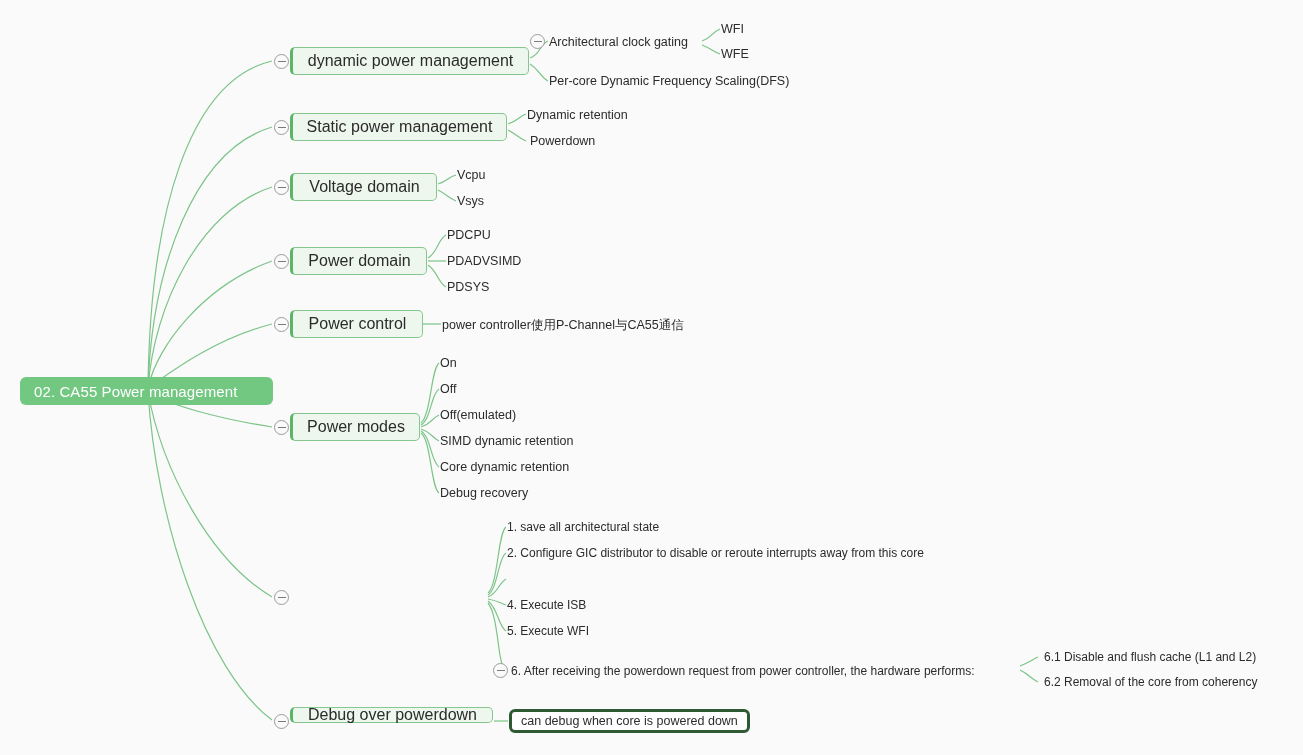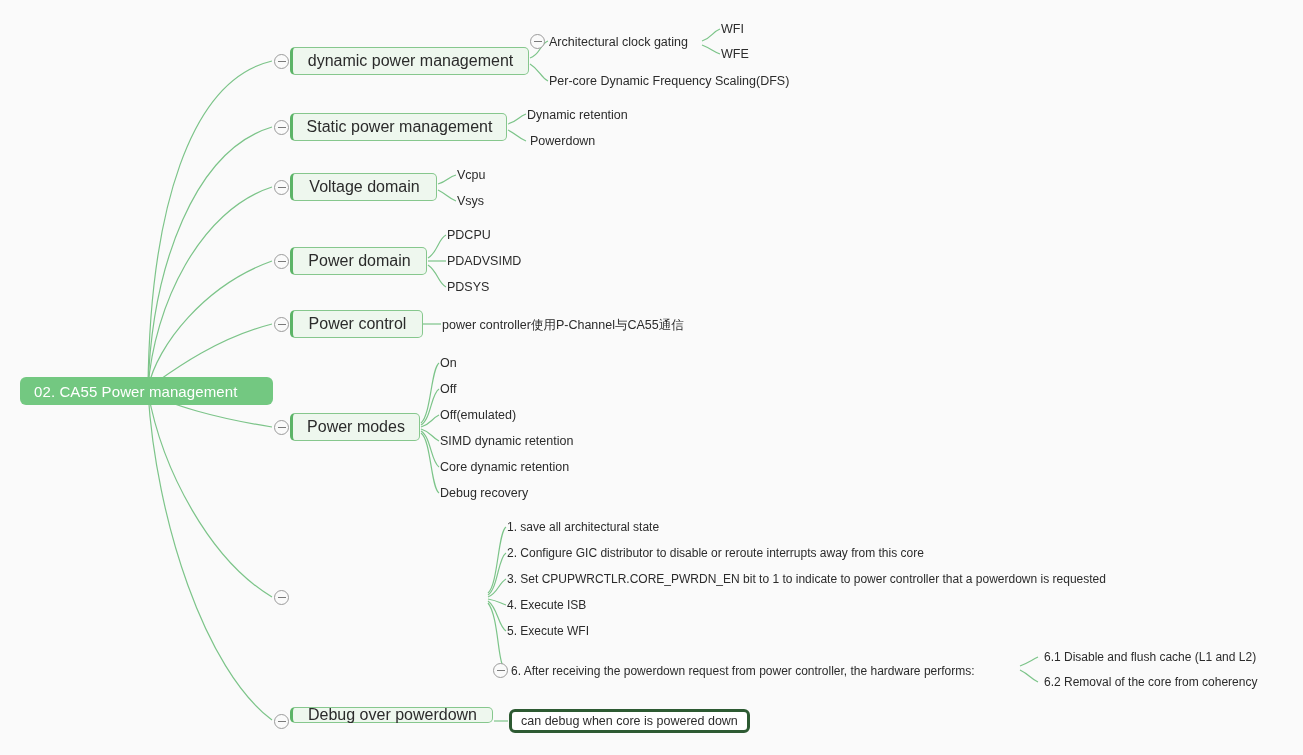--- a/index.html
+++ b/index.html
@@ -213,21 +213,20 @@
   <div class="leaf" style="left:440px; top:382px; height:14px;">Off</div>
   <div class="leaf" style="left:440px; top:408px; height:14px;">Off(emulated)</div>
   <div class="leaf" style="left:440px; top:434px; height:14px;">SIMD dynamic retention</div>
   <div class="leaf" style="left:440px; top:460px; height:14px;">Core dynamic retention</div>
   <div class="leaf" style="left:440px; top:486px; height:14px;">Debug recovery</div>
 
   <div class="toggle" style="left:274px; top:590px;"></div>
 
   <div class="leaf sm" style="left:507px; top:520px; height:14px;">1. save all architectural state</div>
   <div class="leaf sm" style="left:507px; top:546px; height:14px;">2. Configure GIC distributor to disable or reroute interrupts away from this core</div>
-  <div class="leaf sm" style="left:507px; top:572px; height:14px;">3. Set CPUPWRCTLR.CORE_PWRDN_EN bit to 1 to indicate to power controller that a powerdown is requested</div>
   <div class="leaf sm" style="left:507px; top:598px; height:14px;">4. Execute ISB</div>
   <div class="leaf sm" style="left:507px; top:624px; height:14px;">5. Execute WFI</div>
 
   <div class="toggle" style="left:493px; top:663px;"></div>
   <div class="leaf sm" style="left:511px; top:664px; height:14px;">6. After receiving the powerdown request from power controller, the hardware performs:</div>
 
   <div class="leaf sm" style="left:1044px; top:650px; height:14px;">6.1 Disable and flush cache (L1 and L2)</div>
   <div class="leaf sm" style="left:1044px; top:675px; height:14px;">6.2 Removal of the core from coherency</div>
 
   <div class="toggle" style="left:274px; top:714px;"></div>

